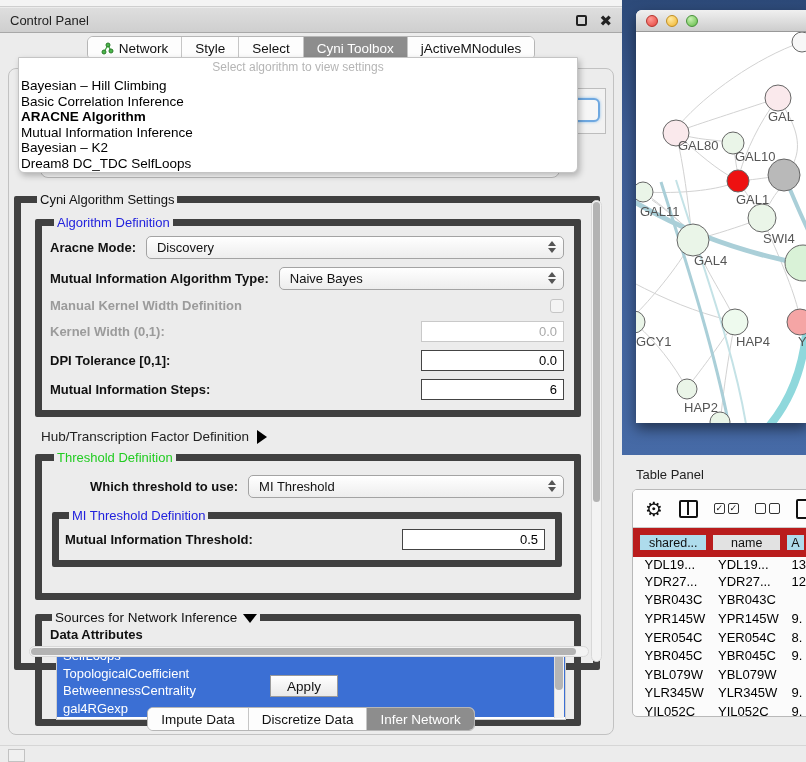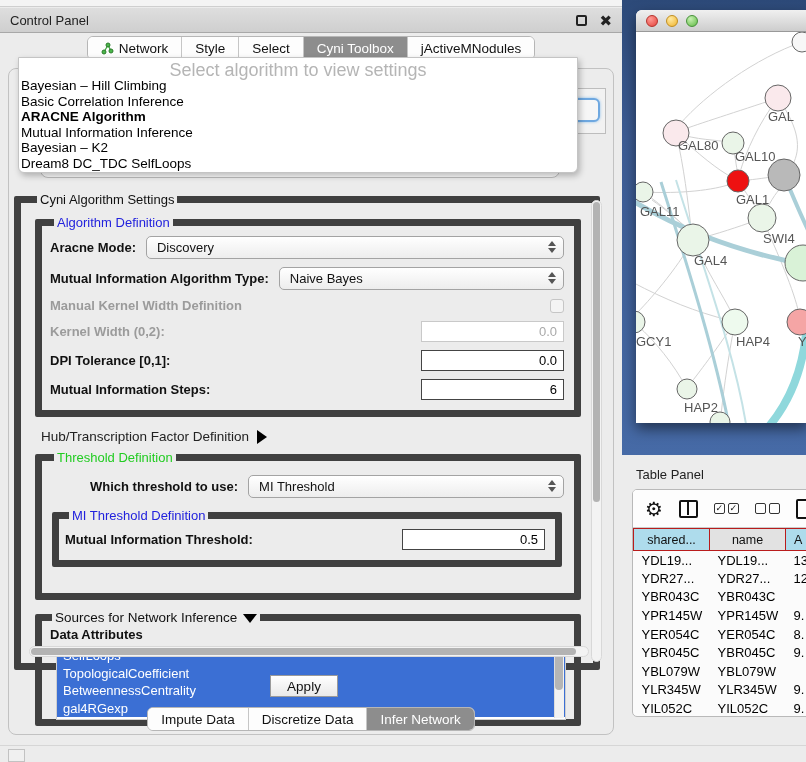--- a/index.html
+++ b/index.html
@@ -26,21 +26,21 @@
   
   #cp-body { position:absolute; left:8px; top:68px; width:606px; height:667px; border:1px solid #c2c2c2; border-radius:8px; background:#ececec; }
 
   
   #frag-box1 { position:absolute; left:548px; top:88px; width:58px; height:46px; border:1px solid #bdbdbd; background:#f2f2f2; }
   #frag-btn  { position:absolute; left:560px; top:98px; width:40px; height:24px; border:2px solid #6fa8e0; border-radius:6px; background:#f6f6f6; box-shadow:0 0 3px #8cc0ee; }
   #frag-field { position:absolute; left:40px; top:150px; width:520px; height:28px; border:1px solid #bdbdbd; border-radius:8px; background:#fbfbfb; color:#b9b9b9; display:flex; align-items:center; padding-left:10px; font-size:13px; }
 
   
   #algo-dropdown { position:absolute; left:18px; top:57px; width:560px; height:116px; background:#ffffff; border:1px solid #c4c4c4; border-radius:0 0 6px 6px; box-shadow:2px 3px 6px rgba(0,0,0,.25); z-index:40; padding-top:2px; }
-  #algo-placeholder { text-align:center; color:#b5b5b5; font-size:18px; height:18px; }
+  #algo-placeholder { text-align:center; color:#b5b5b5; font-size:12px; height:18px; }
   .algo-item { padding:0 4px 0 2px; font-size:13.5px; height:15.5px; line-height:15.5px; color:#000; white-space:nowrap; }
   .algo-item.bold { font-weight:bold; }
 
   
   #settings-box { position:absolute; left:14px; top:192px; width:590px; height:478px; }
   fieldset { border:7px solid #404040; border-radius:2px; }
   legend { font-size:13px; padding:0 3px; margin-left:4px; }
   #fs-cyni { position:absolute; left:0; top:0; width:578px; height:478px; padding:6px 10px 0 12px; background:#ececec; }
   #fs-cyni > legend { color:#111; }
   .legend-blue { color:#2222dd; }
@@ -103,21 +103,21 @@
   #tp-title { padding:12px 0 0 14px; font-size:13px; color:#222; }
   #tp-inner { position:absolute; left:10px; top:34px; width:180px; height:228px; background:#fbfbfb; border:1px solid #b9b9b9; border-radius:5px; overflow:hidden; }
   #tp-toolbar { height:38px; display:flex; align-items:center; gap:16px; padding-left:12px; border-bottom:1px solid #ccc; background:#fdfdfd; }
   .gear { font-size:20px; color:#111; line-height:20px; }
   .split-icon { width:20px; height:18px; border:2.5px solid #111; border-radius:2px; position:relative; }
   .split-icon:after { content:""; position:absolute; left:6px; top:0; width:2.5px; height:13px; background:#111; }
   .cb-pair { display:flex; gap:3px; }
   .cb { width:11px; height:11px; border:1.5px solid #333; border-radius:2px; font-size:9px; line-height:9px; text-align:center; color:#111; }
   .doc-icon { width:16px; height:20px; border:2.5px solid #111; border-radius:2px 6px 2px 2px; }
   #tp-table { width:100%; border-collapse:collapse; font-size:12.5px; }
-  #tp-table th { font-weight:normal; border:1px solid #b91c1c; height:22px; background:#e2e2e2; }
+  #tp-table th { font-weight:normal; border:7px solid #b91c1c; height:22px; background:#e2e2e2; }
   #tp-table th.hl { background:#aedcec; }
   #tp-table td { height:18.6px; padding-left:8px; white-space:nowrap; color:#000; font-size:13px; }
 </style>
 </head>
 <body>
 
 <div id="left-panel">
   <div id="top-strip"></div>
 
   <div id="cp-titlebar">
@@ -203,21 +203,21 @@
               </span>
           </div>
         </div>
 
         <div class="row">
           <span class="lbl disabled">Manual Kernel Width Definition</span>
           <span class="checkbox"></span>
         </div>
 
         <div class="row">
-          <span class="lbl disabled">Kernel Width (0,2):</span>
+          <span class="lbl disabled">Kernel Width (0,1):</span>
           <span class="numfield disabled">0.0</span>
         </div>
 
         <div class="row">
           <span class="lbl">DPI Tolerance [0,1]:</span>
           <span class="numfield active">0.0</span>
         </div>
 
         <div class="row">
           <span class="lbl">Mutual Information Steps:</span>

